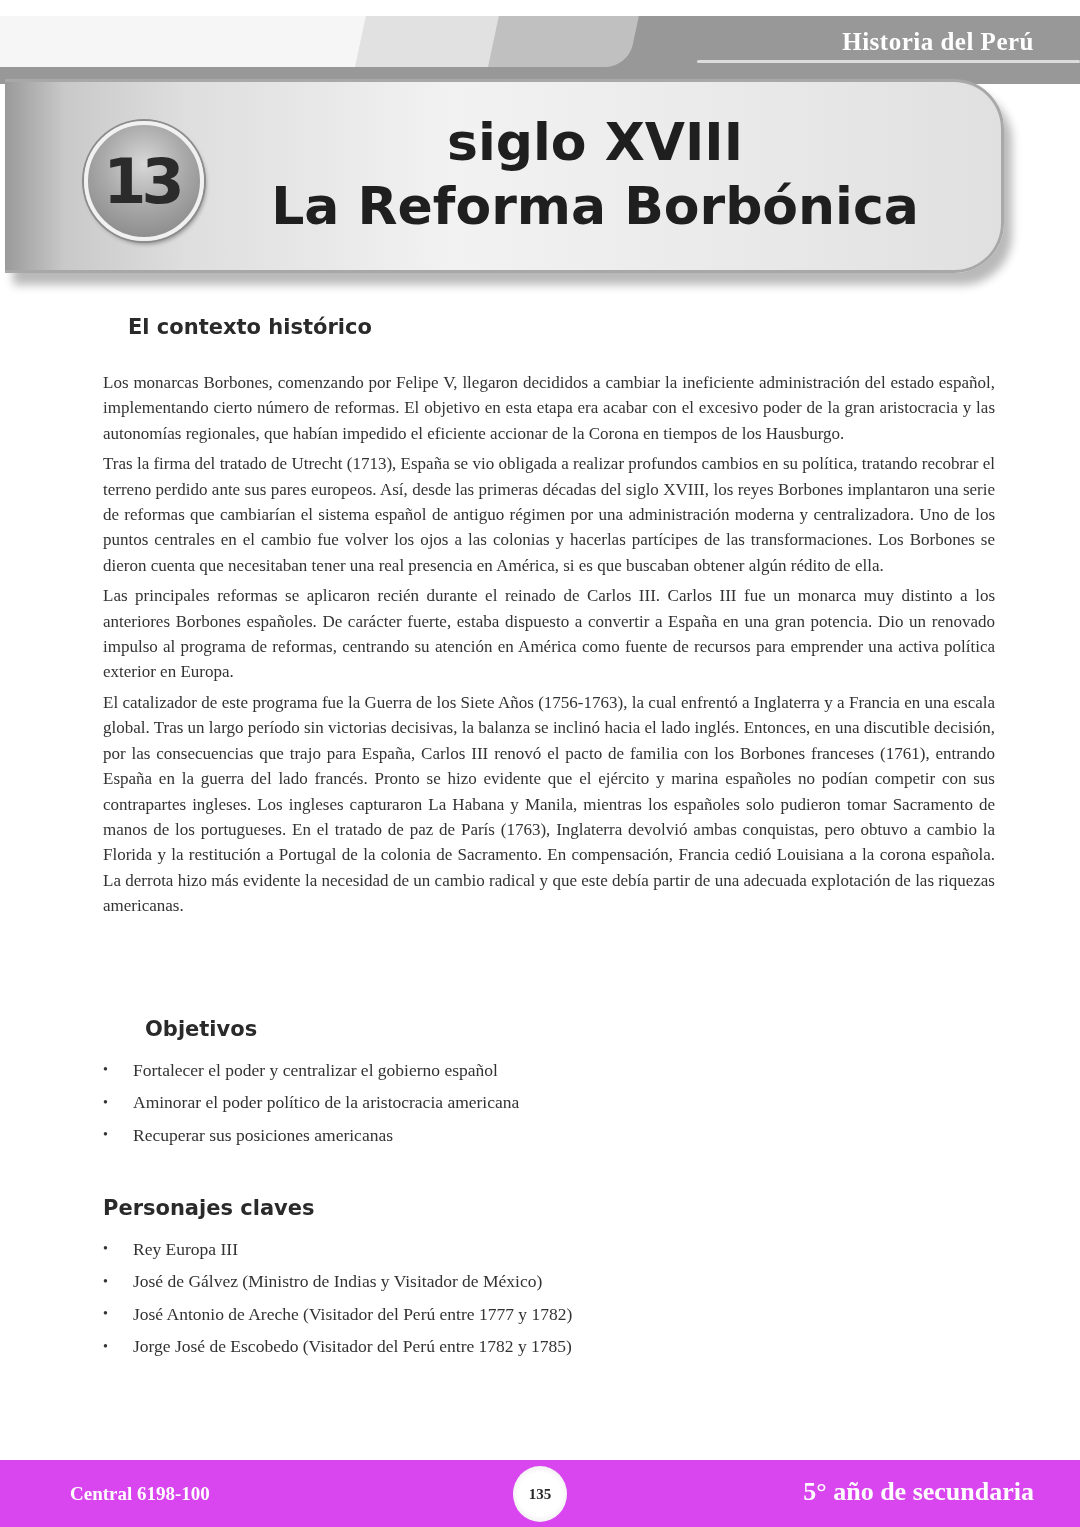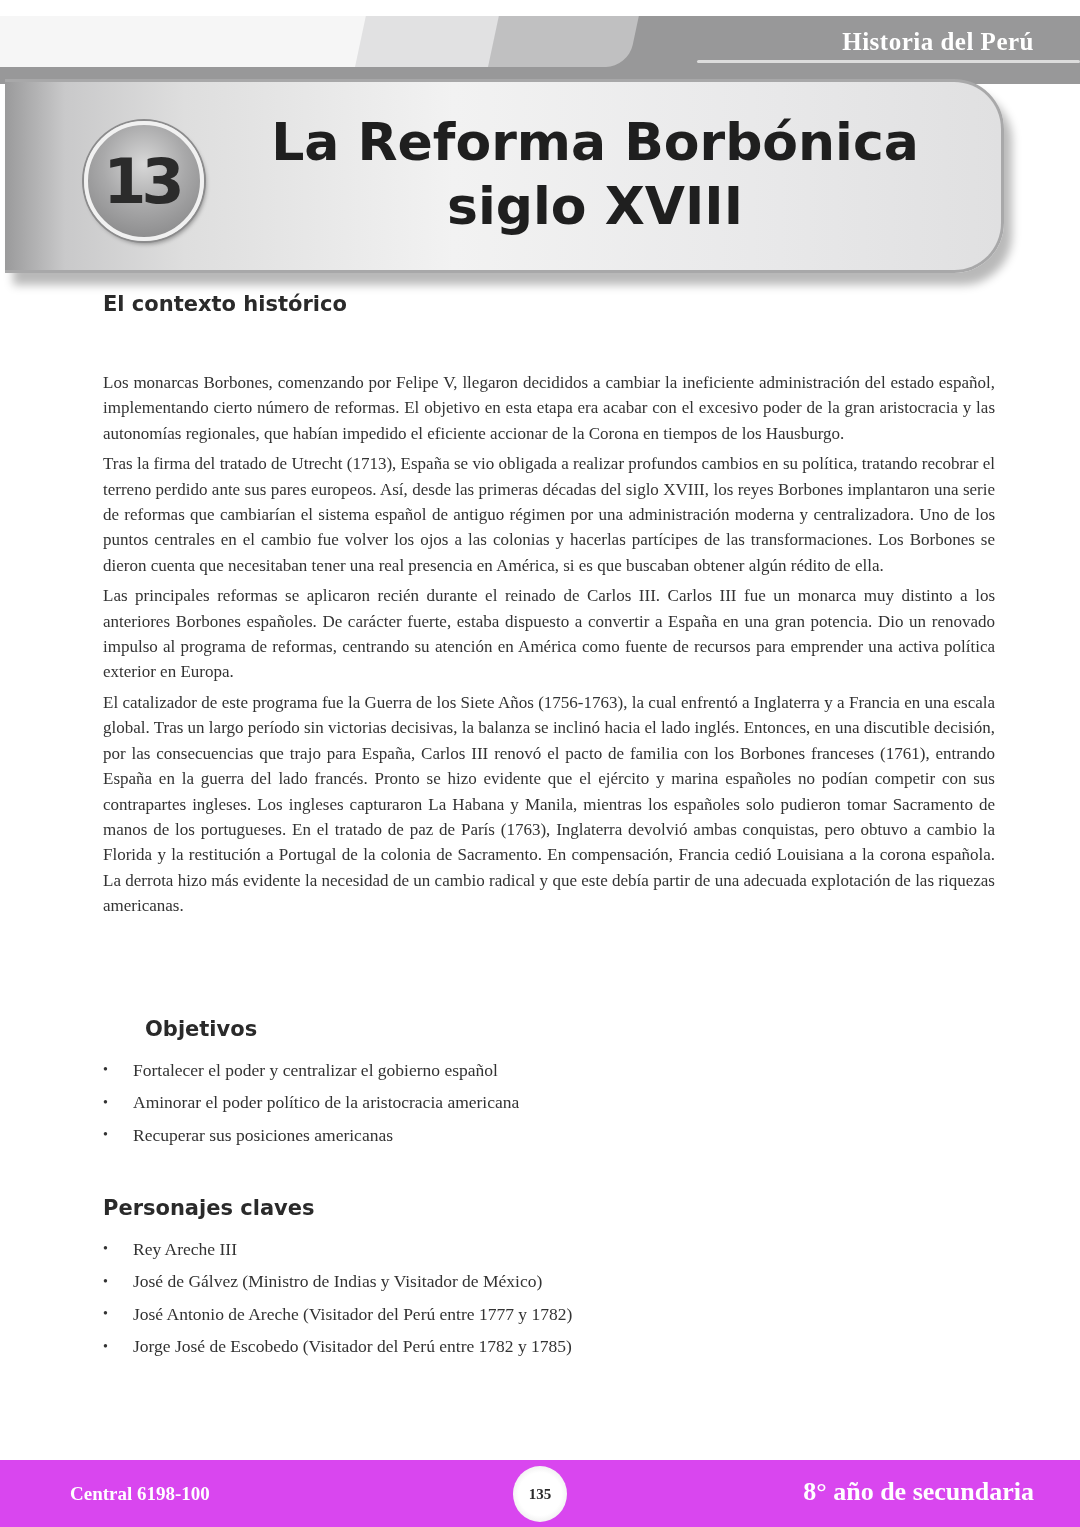--- a/index.html
+++ b/index.html
@@ -157,25 +157,25 @@
   <div class="seg-mid"></div>
   <div class="header-subject">Historia del Perú</div>
   <div class="header-rule"></div>
 </div>
 
 <div class="title-banner"></div>
 <div class="chapter-badge">
   <span>13</span>
 </div>
 <div class="chapter-title">
+  <div>siglo XVIII</div>
   <div>La Reforma Borbónica</div>
-  <div>siglo XVIII</div>
-</div>
-
-<div class="section-heading" style="top:292px;">El contexto histórico</div>
+</div>
+
+<div class="section-heading" style="top:315px;margin-left:25px;">El contexto histórico</div>
 
 <div class="body-text" style="top:370px;">
   <p>Los monarcas Borbones, comenzando por Felipe V, llegaron decididos a cambiar la ineficiente administración del estado español, implementando cierto número de reformas. El objetivo en esta etapa era acabar con el excesivo poder de la gran aristocracia y las autonomías regionales, que habían impedido el eficiente accionar de la Corona en tiempos de los Hausburgo.</p>
   <p>Tras la firma del tratado de Utrecht (1713), España se vio obligada a realizar profundos cambios en su política, tratando recobrar el terreno perdido ante sus pares europeos. Así, desde las primeras décadas del siglo XVIII, los reyes Borbones implantaron una serie de reformas que cambiarían el sistema español de antiguo régimen por una administración moderna y centralizadora. Uno de los puntos centrales en el cambio fue volver los ojos a las colonias y hacerlas partícipes de las transformaciones. Los Borbones se dieron cuenta que necesitaban tener una real presencia en América, si es que buscaban obtener algún rédito de ella.</p>
   <p>Las principales reformas se aplicaron recién durante el reinado de Carlos III. Carlos III fue un monarca muy distinto a los anteriores Borbones españoles. De carácter fuerte, estaba dispuesto a convertir a España en una gran potencia. Dio un renovado impulso al programa de reformas, centrando su atención en América como fuente de recursos para emprender una activa política exterior en Europa.</p>
   <p>El catalizador de este programa fue la Guerra de los Siete Años (1756-1763), la cual enfrentó a Inglaterra y a Francia en una escala global. Tras un largo período sin victorias decisivas, la balanza se inclinó hacia el lado inglés. Entonces, en una discutible decisión, por las consecuencias que trajo para España, Carlos III renovó el pacto de familia con los Borbones franceses (1761), entrando España en la guerra del lado francés. Pronto se hizo evidente que el ejército y marina españoles no podían competir con sus contrapartes ingleses. Los ingleses capturaron La Habana y Manila, mientras los españoles solo pudieron tomar Sacramento de manos de los portugueses. En el tratado de paz de París (1763), Inglaterra devolvió ambas conquistas, pero obtuvo a cambio la Florida y la restitución a Portugal de la colonia de Sacramento. En compensación, Francia cedió Louisiana a la corona española. La derrota hizo más evidente la necesidad de un cambio radical y que este debía partir de una adecuada explotación de las riquezas americanas.</p>
 </div>
 
 <div class="section-heading" style="top:1017px;margin-left:42px;">Objetivos</div>
 <ul class="bullet-list" style="top:1054px;">
@@ -190,35 +190,35 @@
   <li>
     <span class="dot">•</span>
     <span>Recuperar sus posiciones americanas</span>
   </li>
 </ul>
 
 <div class="section-heading" style="top:1196px;">Personajes claves</div>
 <ul class="bullet-list" style="top:1233px;">
   <li>
     <span class="dot">•</span>
-    <span>Rey Areche III</span>
+    <span>Rey Europa III</span>
   </li>
   <li>
     <span class="dot">•</span>
     <span>José de Gálvez (Ministro de Indias y Visitador de México)</span>
   </li>
   <li>
     <span class="dot">•</span>
     <span>José Antonio de Areche (Visitador del Perú entre 1777 y 1782)</span>
   </li>
   <li>
     <span class="dot">•</span>
     <span>Jorge José de Escobedo (Visitador del Perú entre 1782 y 1785)</span>
   </li>
 </ul>
 
 <div class="footer">
   <div class="footer-phone">Central 6198-100</div>
   <div class="page-badge">
     <span>135</span>
   </div>
-  <div class="footer-grade">8° año de secundaria</div>
+  <div class="footer-grade">5° año de secundaria</div>
 </div>
 
 </body></html>

